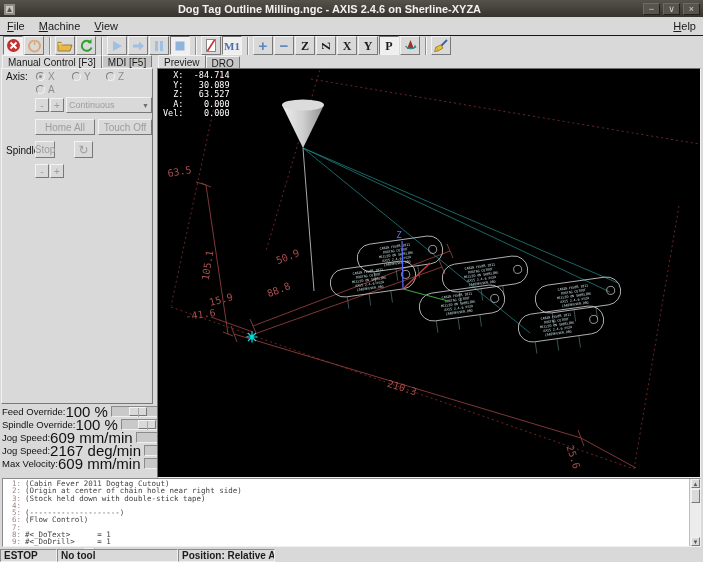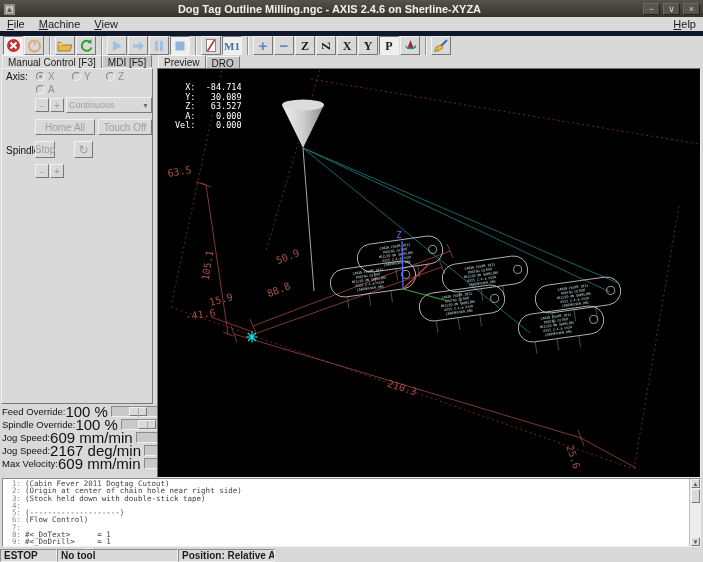--- a/index.html
+++ b/index.html
@@ -13,21 +13,21 @@
   .ticon{width:13px;height:13px;margin-left:3px;flex:0 0 auto;}
   .ttext{flex:1;text-align:center;color:#f2f1ee;font-size:11px;font-weight:bold;
     white-space:nowrap;overflow:hidden;}
   .wbtns{display:flex;gap:3px;margin-right:3px;}
   .wbtn{width:17px;height:12px;background:#57544e;border:1px solid #6e6b64;
     border-bottom-color:#22201c;border-right-color:#22201c;color:#d6d4cf;
     font-size:9px;line-height:10px;text-align:center;cursor:default;}
 
   
   .menubar{position:absolute;left:0;top:17px;width:703px;height:19px;background:#d9d9d9;
-    display:flex;align-items:center;font-size:11px;color:#1a1a1a;border-bottom:5px solid #0f172a;}
+    display:flex;align-items:center;font-size:11px;color:#1a1a1a;border-bottom:1px solid #0f172a;}
   .menuitem{padding:2px 7px;}
   .menuitem u,.menuitem .k{text-decoration:underline;}
   .menuspacer{flex:1;}
 
   
   .toolbar{position:absolute;left:0;top:36px;width:703px;height:19px;background:#d9d9d9;
     display:flex;align-items:center;padding-left:3px;}
   .tbtn{width:20px;height:19px;display:inline-flex;align-items:center;justify-content:center;
     background:#d9d9d9;border:1px solid #f2f2f2;border-bottom-color:#787878;border-right-color:#787878;
     margin-right:1px;flex:0 0 auto;}
@@ -69,21 +69,21 @@
   .shandle{position:absolute;top:0;width:18px;height:9px;background:#d9d9d9;
     border:1px solid #f2f2f2;border-bottom-color:#787878;border-right-color:#787878;}
   .shandle::after{content:"";position:absolute;left:8px;top:0;width:1px;height:9px;background:#a8a8a8;}
 
   
   .previewpane{position:absolute;left:155px;top:0;width:548px;height:423px;}
   .ptabsrow{position:absolute;left:3px;top:0;height:13px;display:flex;align-items:flex-end;}
   .canvas{position:absolute;left:2px;top:13px;width:544px;height:410px;background:#000;
     border:1px solid #6f6f6f;border-bottom-color:#f0f0f0;border-right-color:#f0f0f0;overflow:hidden;}
   .scene{position:absolute;left:0;top:0;width:542px;height:408px;}
-  .dro{position:absolute;left:5px;top:2px;margin:12px;color:#fff;
+  .dro{position:absolute;left:5px;top:2px;margin:0;color:#fff;
     font-family:"DejaVu Sans Mono",monospace;font-size:8.5px;line-height:9.5px;white-space:pre;}
 
   
   .gcode{position:absolute;left:2px;top:478px;width:699px;height:69px;background:#fff;
     border:1px solid #8a8a8a;border-bottom-color:#f0f0f0;border-right-color:#f0f0f0;overflow:hidden;}
   .gtext{position:absolute;left:0;top:1px;right:11px;bottom:0;
     font-family:"DejaVu Sans Mono",monospace;font-size:7.5px;line-height:7.3px;white-space:pre;}
   .gl{display:flex;}
   .gn{width:18px;text-align:right;color:#a08484;flex:0 0 auto;margin-right:4px;}
   .gt{color:#3f3f3f;}

